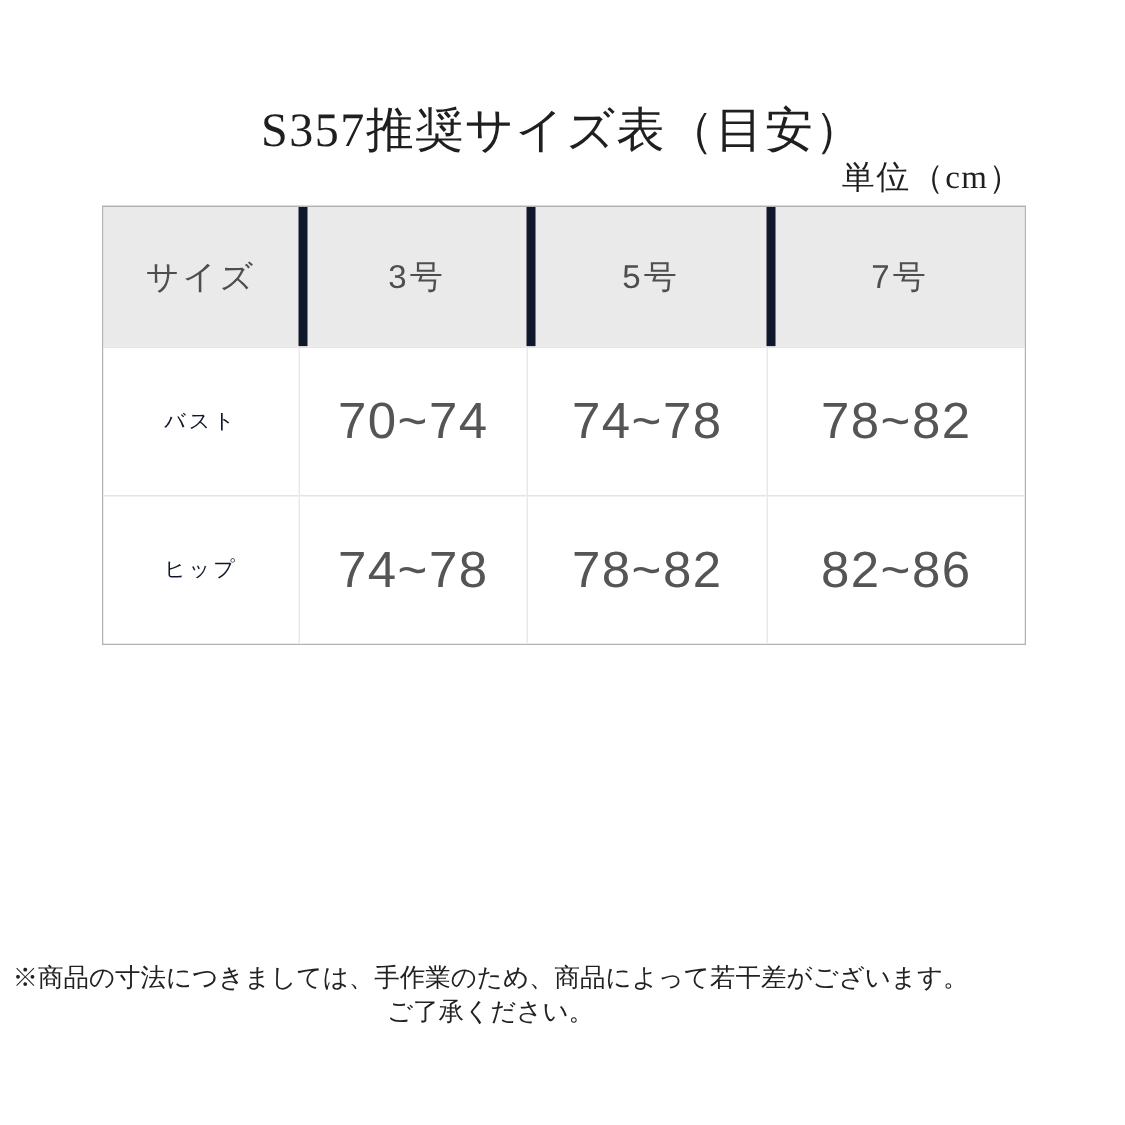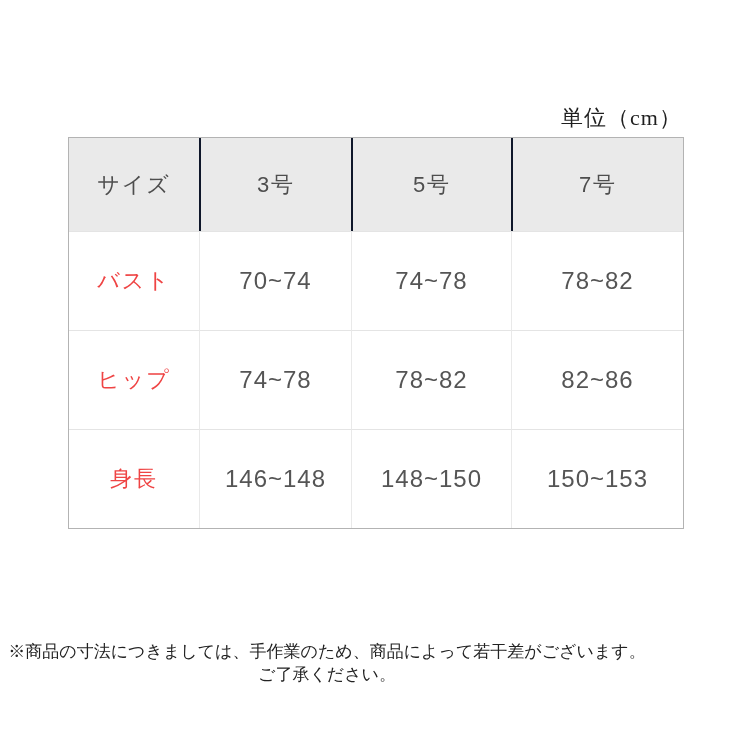--- a/index.html
+++ b/index.html
@@ -56,56 +56,57 @@
     text-align: center;
     vertical-align: middle;
     font-weight: normal;
   }
   .size-table thead th {
     height: 93px;
     background: #eaeaea;
     color: #4e4e4e;
     font-size: 22px;
     letter-spacing: 2px;
-    border-left: 2px solid #0f172a;
+    border-left: 6px solid #0f172a;
   }
   .size-table thead th:first-child { border-left: none; }
   .size-table tbody td {
     height: 99px;
     color: #555555;
     border-top: 1px solid #e4e4e4;
     border-left: 1px solid #e9e9e9;
     background: #ffffff;
   }
   .size-table tbody td:first-child { border-left: none; }
   .size-table tbody td.row-label {
-    font-size: 22px;
+    font-size: 14px;
     letter-spacing: 2px;
-    color: #ef4444;
+    color: #0f172a;
   }
   .size-table tbody td.value {
-    font-size: 24px;
+    font-size: 34px;
     letter-spacing: 1px;
   }
   .footnote {
     position: absolute;
     top: 640px;
     left: 0;
     width: 654px;
     text-align: center;
     font-size: 17px;
     color: #222222;
     font-family: "Liberation Serif", "DejaVu Serif", serif;
   }
 </style>
 </head>
 <body>
 
 <div class="page">
 
+  <div class="title">S357推奨サイズ表（目安）</div>
 
   <div class="unit">単位（cm）</div>
 
   <div class="table-wrap">
     <table class="size-table">
       <colgroup>
         <col class="c1">
           <col class="c2">
           <col class="c3">
           <col class="c4">
@@ -124,25 +125,19 @@
           <td class="value">70~74</td>
           <td class="value">74~78</td>
           <td class="value">78~82</td>
         </tr>
         <tr>
           <td class="row-label">ヒップ</td>
           <td class="value">74~78</td>
           <td class="value">78~82</td>
           <td class="value">82~86</td>
         </tr>
-        <tr>
-          <td class="row-label">身長</td>
-          <td class="value">146~148</td>
-          <td class="value">148~150</td>
-          <td class="value">150~153</td>
-        </tr>
       </tbody>
     </table>
   </div>
 
   <div class="footnote">※商品の寸法につきましては、手作業のため、商品によって若干差がございます。ご了承ください。</div>
 
 </div>
 
 </body></html>

